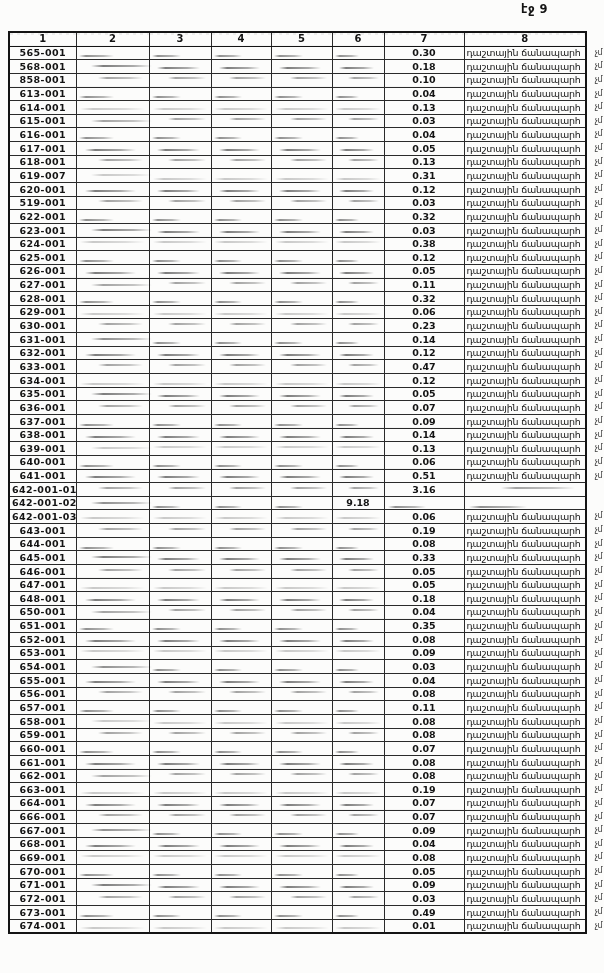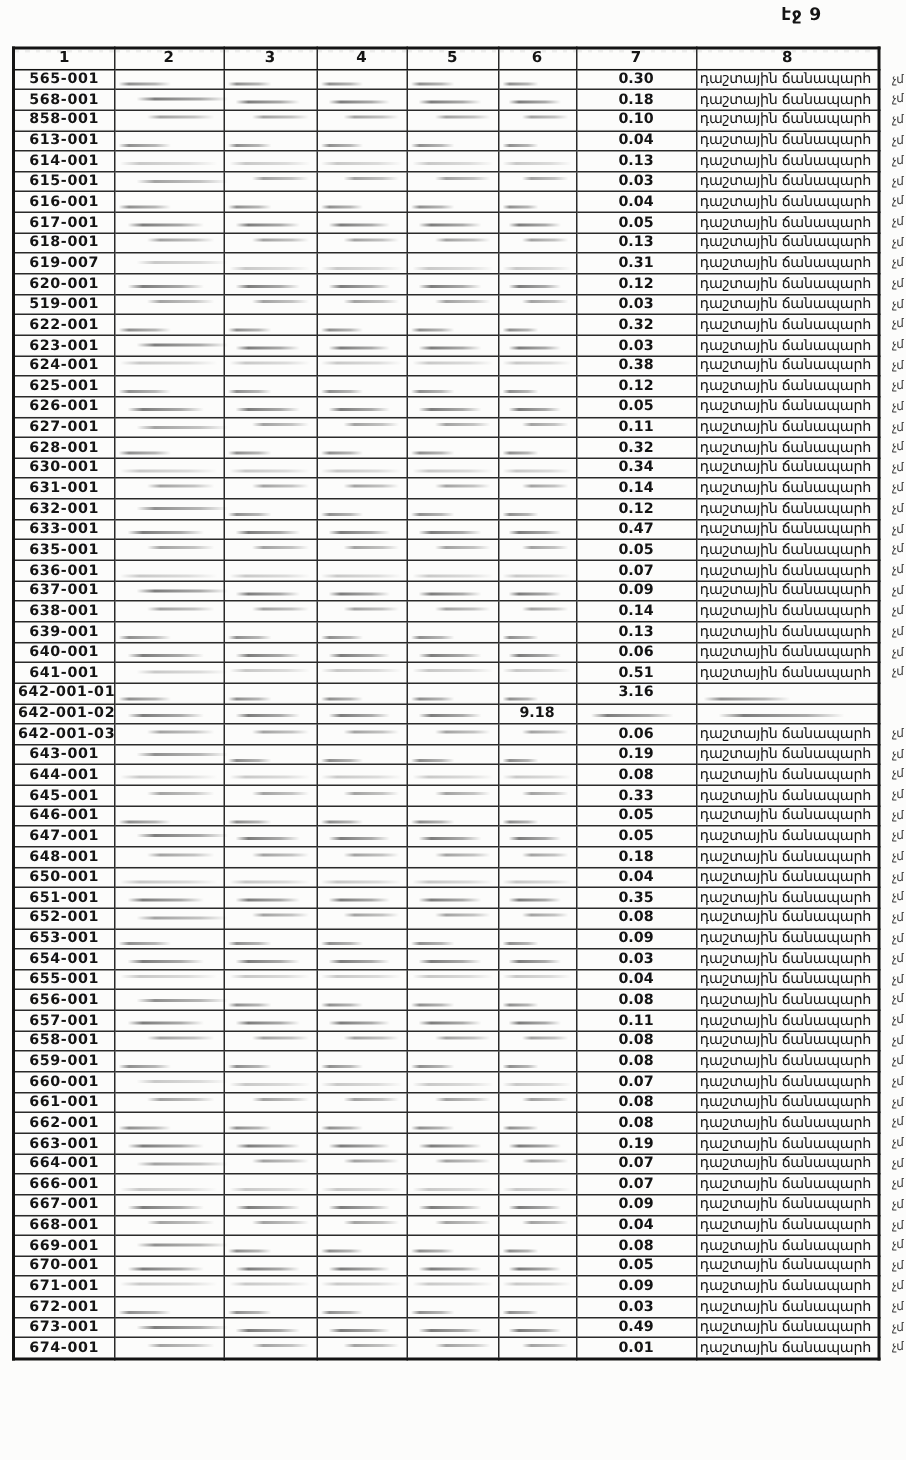--- a/index.html
+++ b/index.html
@@ -278,27 +278,37 @@
         <td class="id">628-001</td>
         <td class="noise"></td>
         <td class="noise"></td>
         <td class="noise"></td>
         <td class="noise"></td>
         <td class="noise"></td>
         <td class="val">0.32</td>
         <td class="use"><span>դաշտային ճանապարհ</span><span class="ovf">չմ</span></td>
       </tr>
       <tr>
+        <td class="id">629-001</td>
+        <td class="noise"></td>
+        <td class="noise"></td>
+        <td class="noise"></td>
+        <td class="noise"></td>
+        <td class="noise"></td>
+        <td class="val">0.06</td>
+        <td class="use"><span>դաշտային ճանապարհ</span><span class="ovf">չմ</span></td>
+      </tr>
+      <tr>
         <td class="id">630-001</td>
         <td class="noise"></td>
         <td class="noise"></td>
         <td class="noise"></td>
         <td class="noise"></td>
         <td class="noise"></td>
-        <td class="val">0.34</td>
+        <td class="val">0.23</td>
         <td class="use"><span>դաշտային ճանապարհ</span><span class="ovf">չմ</span></td>
       </tr>
       <tr>
         <td class="id">631-001</td>
         <td class="noise"></td>
         <td class="noise"></td>
         <td class="noise"></td>
         <td class="noise"></td>
         <td class="noise"></td>
         <td class="val">0.14</td>
@@ -315,20 +325,30 @@
         <td class="use"><span>դաշտային ճանապարհ</span><span class="ovf">չմ</span></td>
       </tr>
       <tr>
         <td class="id">633-001</td>
         <td class="noise"></td>
         <td class="noise"></td>
         <td class="noise"></td>
         <td class="noise"></td>
         <td class="noise"></td>
         <td class="val">0.47</td>
+        <td class="use"><span>դաշտային ճանապարհ</span><span class="ovf">չմ</span></td>
+      </tr>
+      <tr>
+        <td class="id">634-001</td>
+        <td class="noise"></td>
+        <td class="noise"></td>
+        <td class="noise"></td>
+        <td class="noise"></td>
+        <td class="noise"></td>
+        <td class="val">0.12</td>
         <td class="use"><span>դաշտային ճանապարհ</span><span class="ovf">չմ</span></td>
       </tr>
       <tr>
         <td class="id">635-001</td>
         <td class="noise"></td>
         <td class="noise"></td>
         <td class="noise"></td>
         <td class="noise"></td>
         <td class="noise"></td>
         <td class="val">0.05</td>

